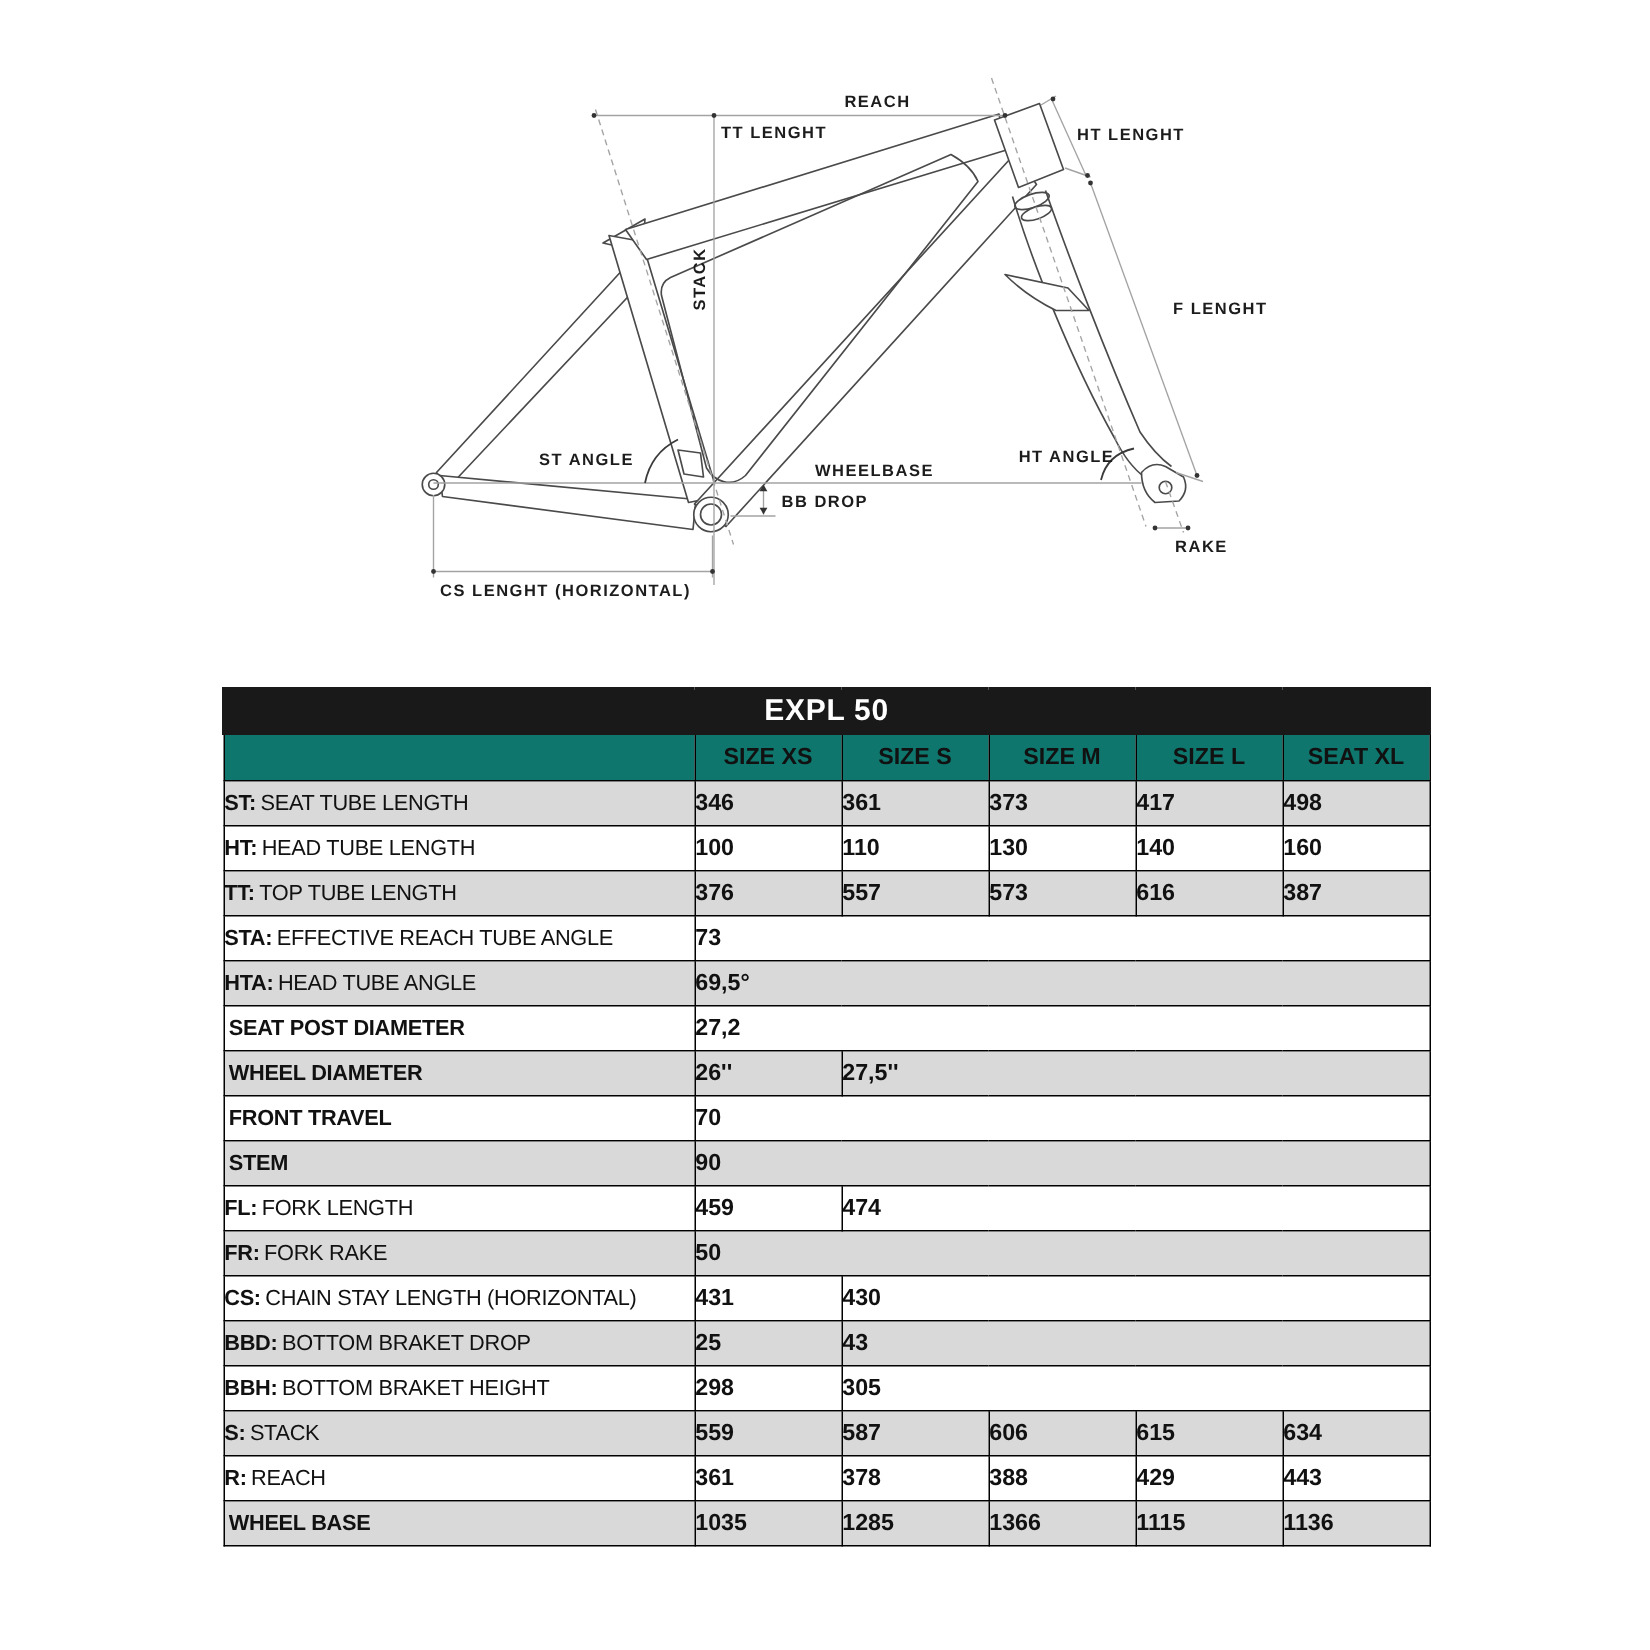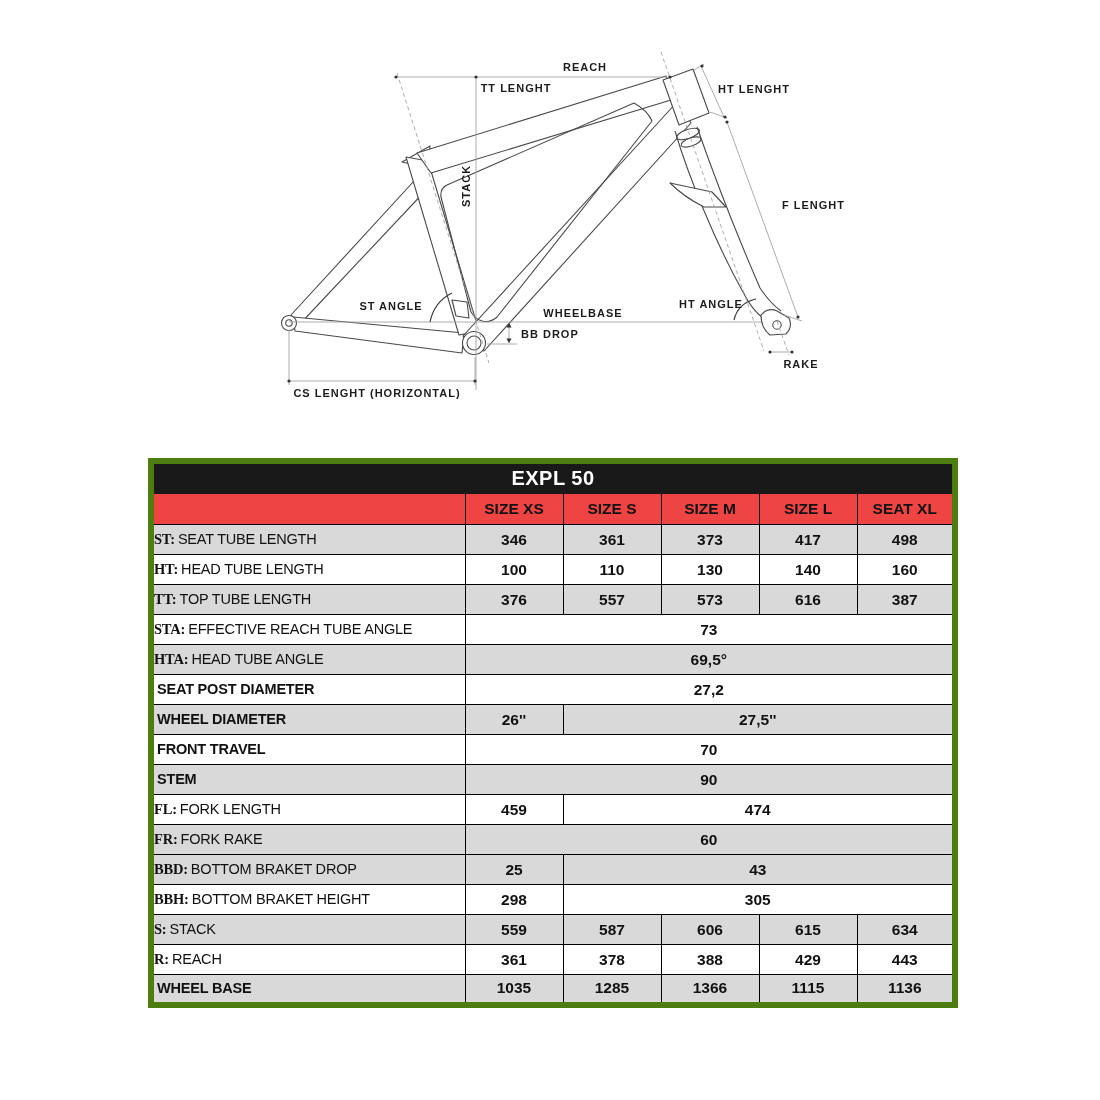--- a/index.html
+++ b/index.html
@@ -26,21 +26,21 @@
     letter-spacing: 1px;
     fill: #1c1c1c;
   }
   table.spec {
     position: absolute;
     left: 148px;
     top: 458px;
     width: 804px;
     border-collapse: collapse;
     table-layout: fixed;
-    border: 6px solid #4d7c0f;
+    border: 1px solid #4d7c0f;
     color: #111;
   }
   table.spec td, table.spec th {
     border: 1px solid #000;
     padding: 0;
     overflow: hidden;
   }
   .title-cell {
     background: #191919;
     color: #ffffff;
@@ -49,36 +49,36 @@
     text-align: center;
     height: 28px;
     letter-spacing: 0.5px;
     border: 2px solid #191919 !important;
   }
   .size-th {
     font-size: 15.5px;
     font-weight: 700;
     text-align: center;
     height: 30px;
-    background: #ef4444;
+    background: #0f766e;
   }
   tbody tr { height: 30px; }
   tbody tr.gray td { background: #d9d9d9; }
   td.lbl {
     text-align: left;
     padding: 0 0 0 7px;
     font-size: 14.5px;
     font-weight: 400;
     white-space: nowrap;
     letter-spacing: -0.2px;
   }
-  .pfx { font-weight: 700; margin-right: 3px; font-family: Liberation Serif, serif; }
+  .pfx { font-weight: 700; margin-right: 3px; }
   .allbold { font-weight: 700; }
   td.val {
-    text-align: center;
+    text-align: left;
     font-weight: 700;
     font-size: 15.5px;
   }
 </style>
 </head>
 <body>
 
 <div class="diagram-wrap">
   <svg width="1100" height="450" viewBox="0 0 1100 450">
 
@@ -247,21 +247,26 @@
         <td class="lbl"><span class="pfx"></span><span class="allbold">STEM</span></td>
         <td class="val" colspan="5">90</td>
       </tr>
       <tr class="white">
         <td class="lbl"><span class="pfx">FL:</span><span>FORK LENGTH</span></td>
         <td class="val">459</td>
         <td class="val" colspan="4">474</td>
       </tr>
       <tr class="gray">
         <td class="lbl"><span class="pfx">FR:</span><span>FORK RAKE</span></td>
-        <td class="val" colspan="5">60</td>
+        <td class="val" colspan="5">50</td>
+      </tr>
+      <tr class="white">
+        <td class="lbl"><span class="pfx">CS:</span><span>CHAIN STAY LENGTH (HORIZONTAL)</span></td>
+        <td class="val">431</td>
+        <td class="val" colspan="4">430</td>
       </tr>
       <tr class="gray">
         <td class="lbl"><span class="pfx">BBD:</span><span>BOTTOM BRAKET DROP</span></td>
         <td class="val">25</td>
         <td class="val" colspan="4">43</td>
       </tr>
       <tr class="white">
         <td class="lbl"><span class="pfx">BBH:</span><span>BOTTOM BRAKET HEIGHT</span></td>
         <td class="val">298</td>
         <td class="val" colspan="4">305</td>

